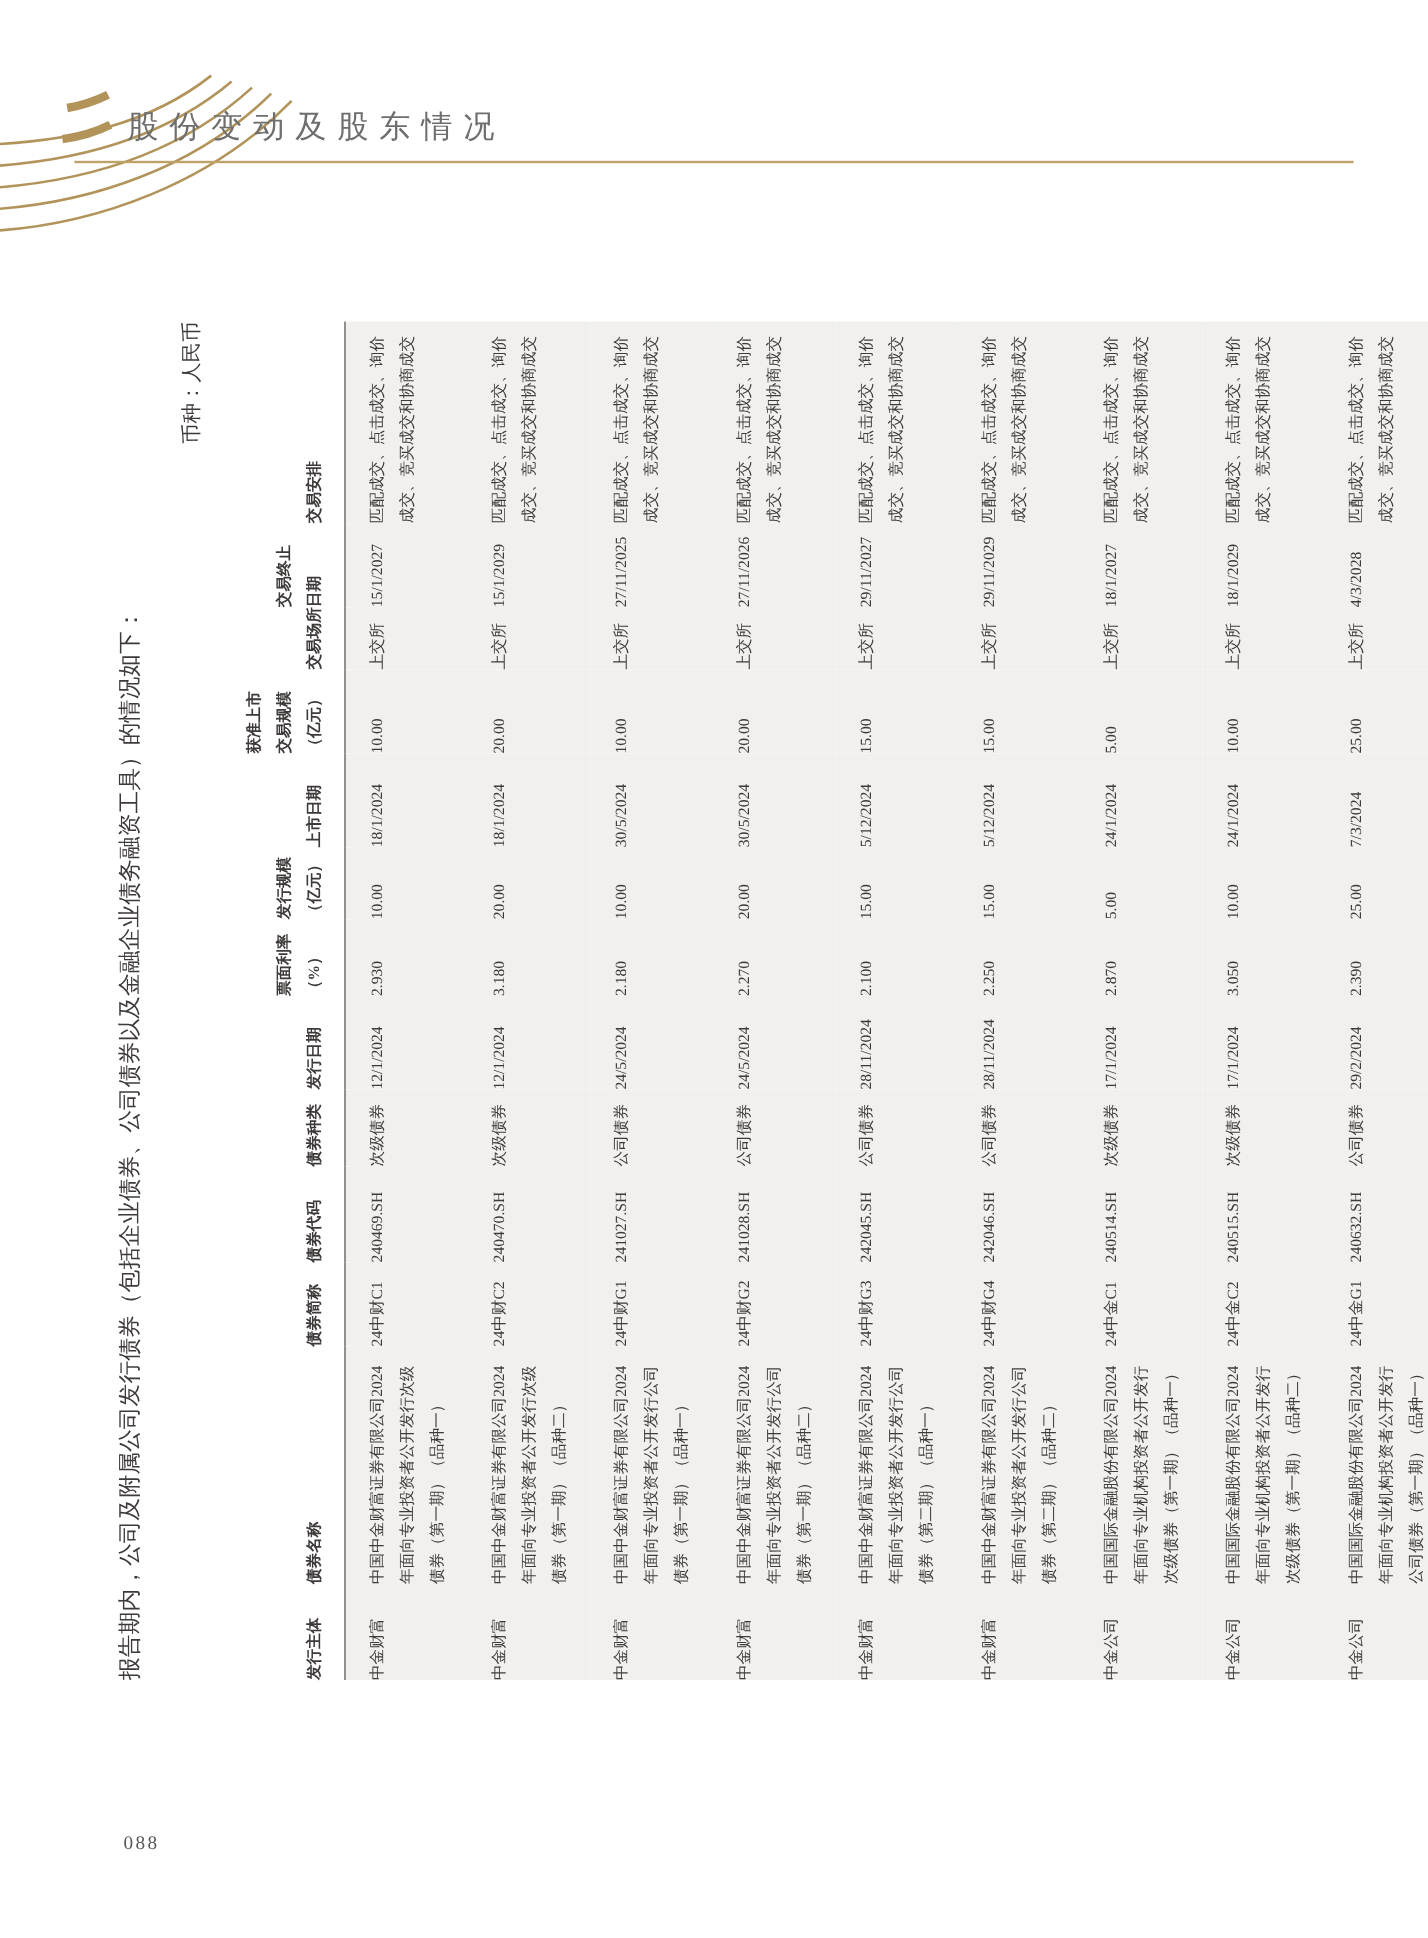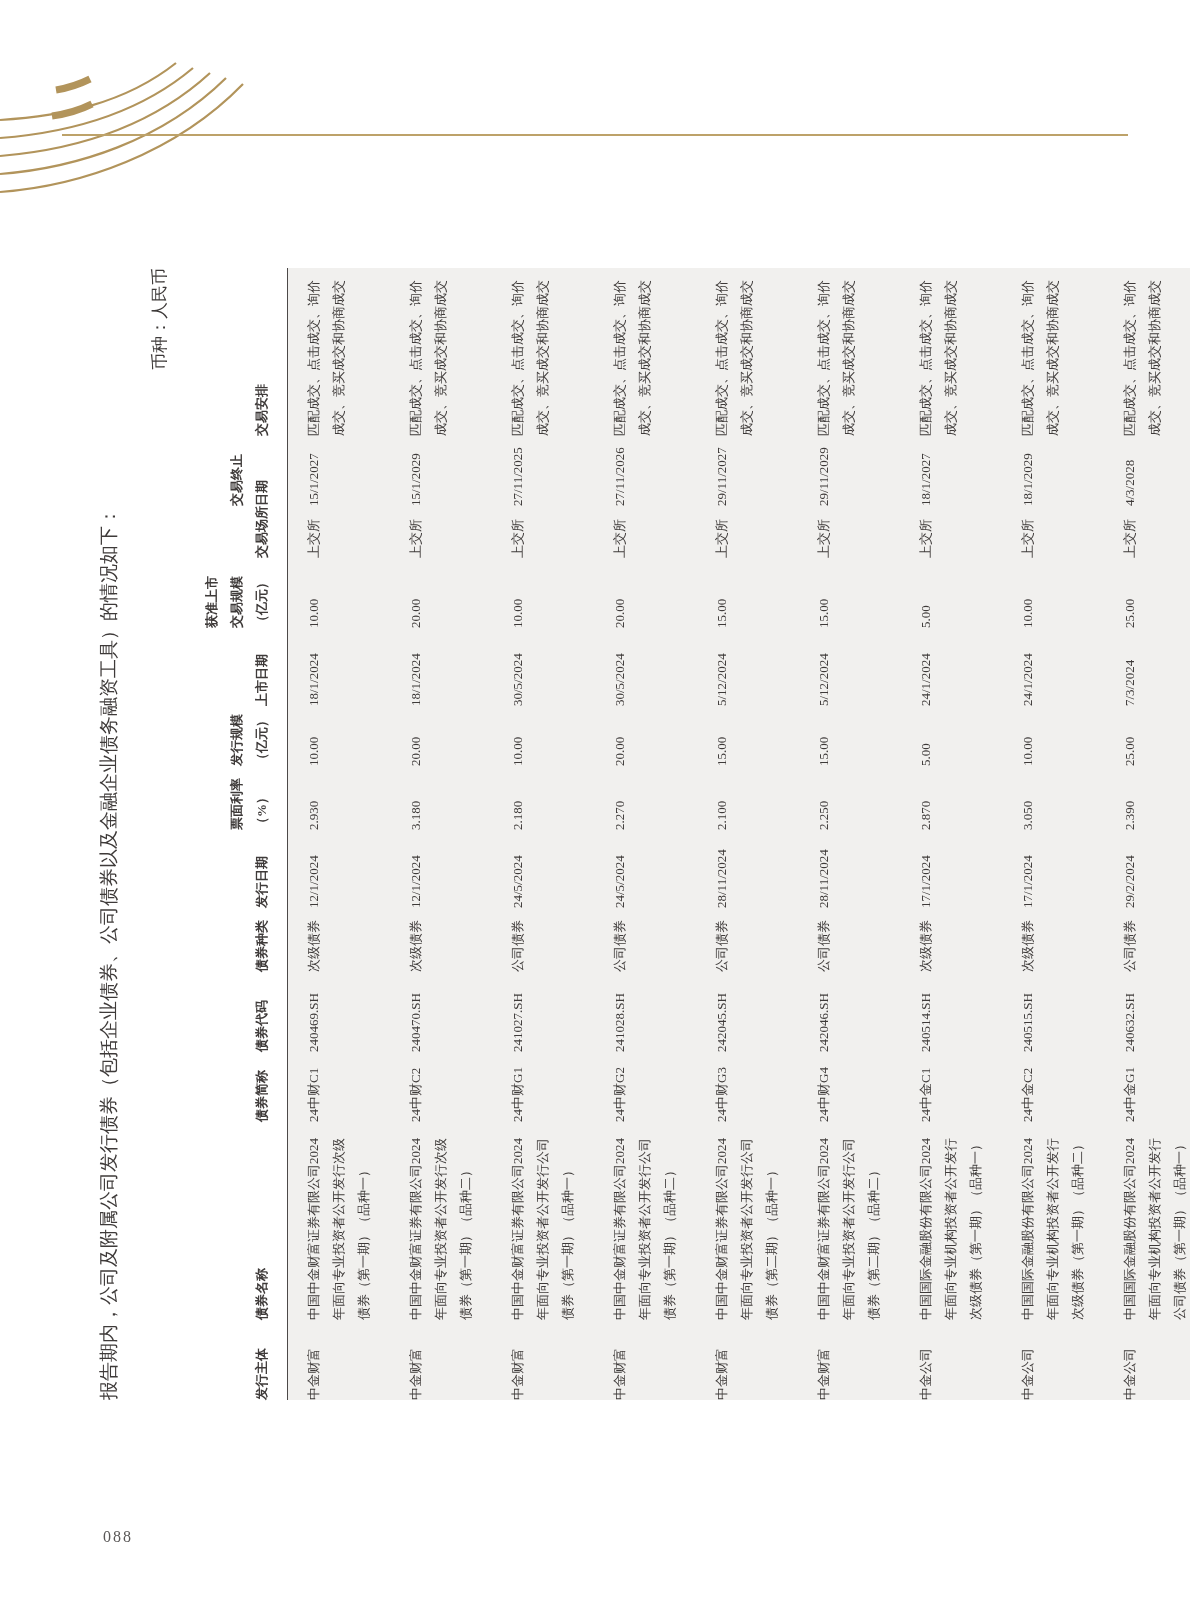--- a/index.html
+++ b/index.html
@@ -34,20 +34,21 @@
   <svg class="deco" width="256" height="172" viewBox="0 0 256 172" fill="none">
     <path d="M 0 166 C 80 160, 175 128, 243 58" stroke="#b2945b" stroke-width="2.2"></path>
     <path d="M 0 148 C 76 142, 162 115, 226 52" stroke="#b2945b" stroke-width="2.2"></path>
     <path d="M 0 130 C 72 124, 150 102, 210 47" stroke="#b2945b" stroke-width="2.2"></path>
     <path d="M 0 112 C 66 107, 136 90, 193 42" stroke="#b2945b" stroke-width="2.2"></path>
     <path d="M 0 94  C 62 90, 124 78, 176 37" stroke="#b2945b" stroke-width="2.2"></path>
     <path d="M 56 64 C 68 62, 80 58, 90 53" stroke="#b2945b" stroke-width="7"></path>
     <path d="M 52 90 C 66 88, 80 84, 92 78" stroke="#b2945b" stroke-width="7"></path>
   </svg>
 
+  <div class="section-title">股份变动及股东情况</div>
 
   <div class="gold-rule"></div>
 
   <div class="rotated-content">
     <div class="intro">报告期内，公司及附属公司发行债券（包括企业债券、公司债券以及金融企业债务融资工具）的情况如下：</div>
     <div class="currency">币种：人民币</div>
 
     <table class="bond">
       <colgroup id="cols">
           <col style="width: 80px;">

